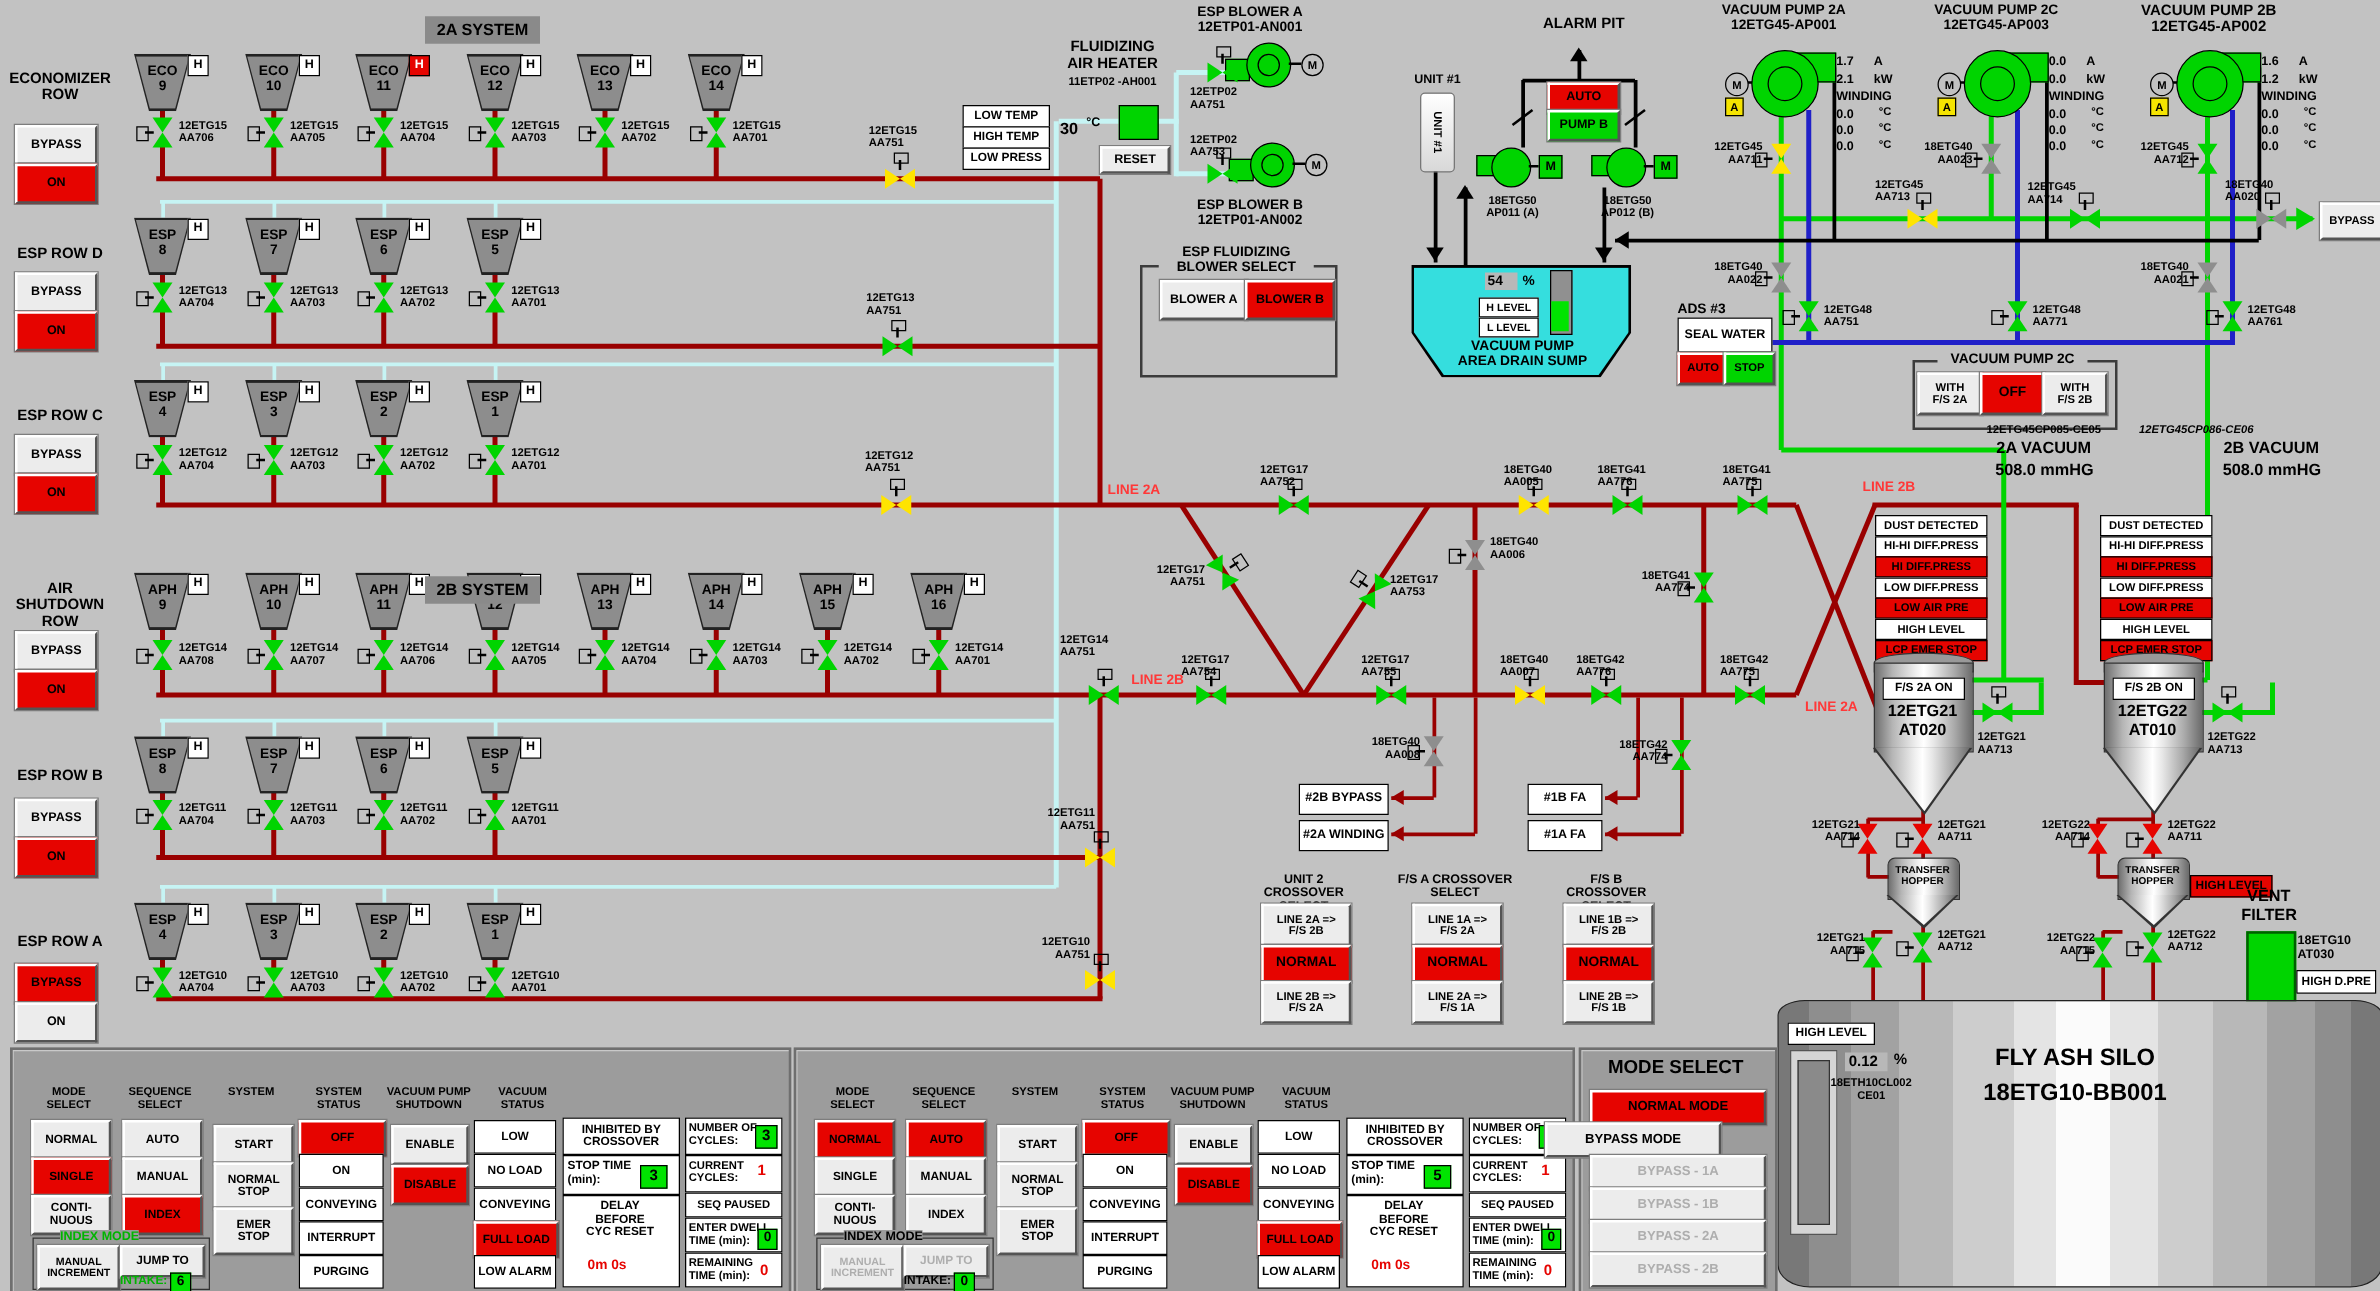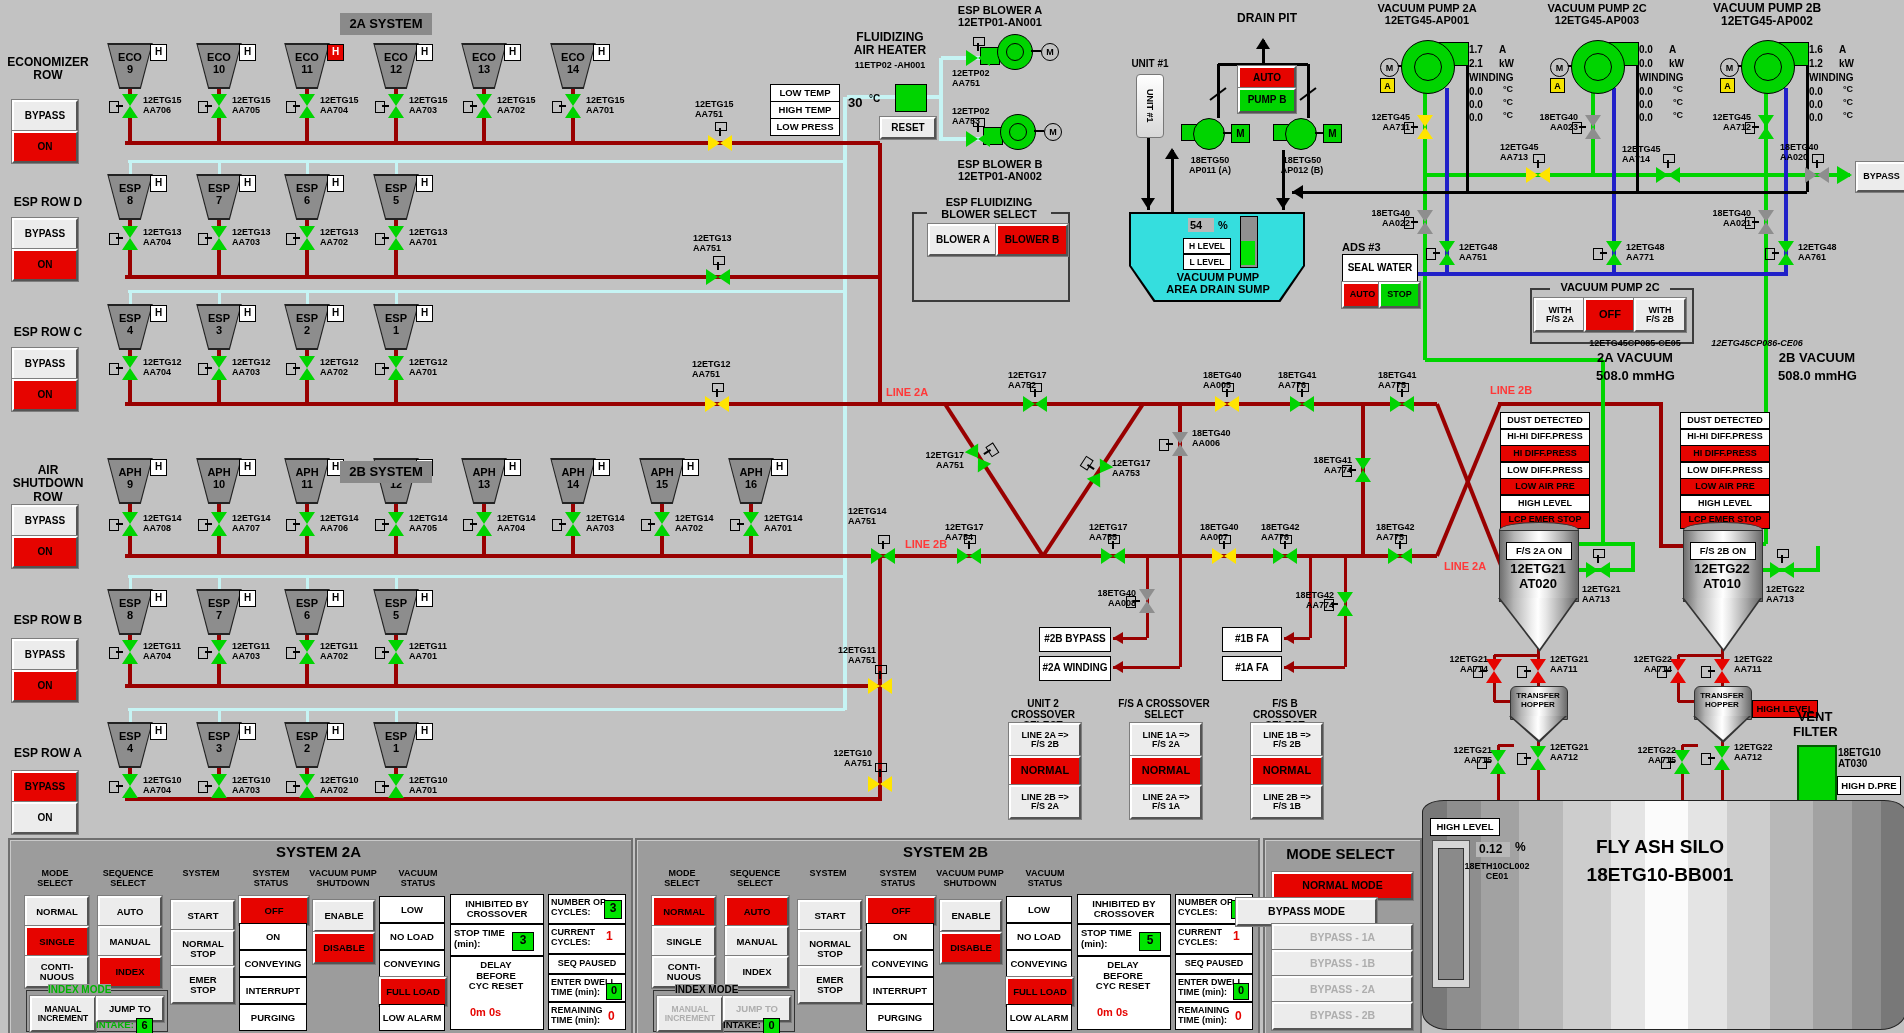--- a/index.html
+++ b/index.html
@@ -642,21 +642,21 @@
     <div class="abs" style="left: 1044px; top: 123px; width: 16px; height: 16px; border-radius: 50%; border: 1px solid rgb(0, 0, 0); display: flex; align-items: center; justify-content: center; font-size: 9px; font-weight: bold;">M</div>
     <div class="frame" style="left: 912px; top: 212px; width: 154px; height: 86px;"></div>
     <div class="tx ctr" style="left: 927px; top: 196px; font-size: 11px; color: rgb(0, 0, 0); width: 124px; background: rgb(194, 194, 194);">ESP FLUIDIZING
 BLOWER SELECT</div>
     <div class="btn" style="left: 928px; top: 224px; width: 66px; height: 28px; font-size: 10px;">BLOWER A</div>
     <div class="btn red" style="left: 996px; top: 224px; width: 68px; height: 28px; font-size: 10px;">BLOWER B</div>
     <div class="tx ctr" style="left: 1122px; top: 58px; font-size: 10px; color: rgb(0, 0, 0); width: 56px;">UNIT #1</div>
     <div class="abs" style="left: 1136px; top: 74px; width: 26px; height: 62px; background: linear-gradient(rgb(255, 255, 255), rgb(216, 216, 216)); border: 1px solid rgb(119, 119, 119); border-radius: 4px; display: flex; align-items: center; justify-content: center;">
       <div style="writing-mode: vertical-rl; font-size: 9px; font-weight: bold;">UNIT #1</div>
     </div>
-    <div class="tx ctr" style="left: 1222px; top: 12px; font-size: 12px; color: rgb(0, 0, 0); width: 90px;">DRAIN PIT</div>
+    <div class="tx ctr" style="left: 1222px; top: 12px; font-size: 12px; color: rgb(0, 0, 0); width: 90px;">ALARM PIT</div>
     <div class="btn red" style="left: 1238px; top: 66px; width: 54px; height: 21px; font-size: 10px;">AUTO</div>
     <div class="btn green" style="left: 1238px; top: 88px; width: 54px; height: 21px; font-size: 10px;">PUMP B</div>
     <div class="abs" style="left: 1181px; top: 124px; width: 14px; height: 15px; background: rgb(0, 212, 0); border: 1px solid rgb(0, 0, 0);"></div>
     <div class="abs" style="left: 1193px; top: 118px; width: 30px; height: 30px; border-radius: 50%; background: rgb(0, 212, 0); border: 1px solid rgb(0, 0, 0);"></div>
     <div class="abs" style="left: 1223px; top: 132px; width: 8px; height: 2px; background: rgb(0, 0, 0);"></div>
     <div class="abs" style="left: 1231px; top: 124px; width: 17px; height: 17px; background: rgb(0, 212, 0); border: 1px solid rgb(0, 0, 0); display: flex; align-items: center; justify-content: center; font-size: 10px; font-weight: bold;">M</div>
     <div class="tx ctr" style="left: 1180px; top: 155px; font-size: 9px; color: rgb(0, 0, 0); width: 60px;">18ETG50
 AP011 (A)</div>
     <div class="abs" style="left: 1273px; top: 124px; width: 14px; height: 15px; background: rgb(0, 212, 0); border: 1px solid rgb(0, 0, 0);"></div>
     <div class="abs" style="left: 1285px; top: 118px; width: 30px; height: 30px; border-radius: 50%; background: rgb(0, 212, 0); border: 1px solid rgb(0, 0, 0);"></div>
@@ -1179,21 +1179,20 @@
 AA751</div>
     <div class="abs" style="left: 880px; top: 784px; width: 0px; height: 0px;">
       <div class="abs" style="left: -12px; top: -8px; width: 0px; height: 0px; border-top: 8px solid transparent; border-bottom: 8px solid transparent; border-left: 12px solid rgb(255, 228, 0);"></div>
       <div class="abs" style="left: 0px; top: -8px; width: 0px; height: 0px; border-top: 8px solid transparent; border-bottom: 8px solid transparent; border-right: 12px solid rgb(255, 228, 0);"></div>
       <div class="abs" style="left: -1px; top: -15px; width: 2px; height: 8px; background: rgb(0, 0, 0);"></div>
       <div class="abs" style="left: -5px; top: -21px; width: 10px; height: 7px; border: 1px solid rgb(0, 0, 0);"></div>
     </div>
     <div class="tx rt" style="left: 814px; top: 748px; font-size: 9px; color: rgb(0, 0, 0); width: 58px;">12ETG10
 AA751</div>
     <div class="panel" style="left: 8px; top: 838px; width: 621px; height: 193px;"></div>
-    <div class="tx ctr" style="left: 8px; top: 844px; font-size: 15px; color: rgb(0, 0, 0); width: 621px;">SYSTEM 2A</div>
     <div class="tx ctr" style="left: 0px; top: 868px; font-size: 9px; color: rgb(0, 0, 0); width: 110px;">MODE
 SELECT</div>
     <div class="tx ctr" style="left: 73px; top: 868px; font-size: 9px; color: rgb(0, 0, 0); width: 110px;">SEQUENCE
 SELECT</div>
     <div class="tx ctr" style="left: 146px; top: 868px; font-size: 9px; color: rgb(0, 0, 0); width: 110px;">SYSTEM</div>
     <div class="tx ctr" style="left: 216px; top: 868px; font-size: 9px; color: rgb(0, 0, 0); width: 110px;">SYSTEM
 STATUS</div>
     <div class="tx ctr" style="left: 288px; top: 868px; font-size: 9px; color: rgb(0, 0, 0); width: 110px;">VACUUM PUMP
 SHUTDOWN</div>
     <div class="tx ctr" style="left: 363px; top: 868px; font-size: 9px; color: rgb(0, 0, 0); width: 110px;">VACUUM
@@ -1251,21 +1250,20 @@
 TIME (min):</div>
     <div class="tx" style="left: 608px; top: 1010px; font-size: 12px; color: rgb(230, 4, 0); width: auto;">0</div>
     <div class="abs" style="left: 26px; top: 990px; width: 140px; height: 40px; border: 1px solid rgb(51, 51, 51);"></div>
     <div class="tx" style="left: 48px; top: 984px; font-size: 10px; color: rgb(0, 180, 0); width: auto; background: rgb(156, 156, 156);">INDEX MODE</div>
     <div class="btn" style="left: 30px; top: 996px; width: 62px; height: 32px; font-size: 8.5px;">MANUAL
 INCREMENT</div>
     <div class="btn" style="left: 96px; top: 996px; width: 64px; height: 22px; font-size: 9.5px;">JUMP TO</div>
     <div class="tx" style="left: 96px; top: 1020px; font-size: 9.5px; color: rgb(0, 180, 0); width: auto;">INTAKE:</div>
     <div class="chipg abs" style="left: 136px; top: 1018px; width: 15px; height: 14px; font-size: 11px; position: absolute;">6</div>
     <div class="panel" style="left: 635px; top: 838px; width: 621px; height: 193px;"></div>
-    <div class="tx ctr" style="left: 635px; top: 844px; font-size: 15px; color: rgb(0, 0, 0); width: 621px;">SYSTEM 2B</div>
     <div class="tx ctr" style="left: 627px; top: 868px; font-size: 9px; color: rgb(0, 0, 0); width: 110px;">MODE
 SELECT</div>
     <div class="tx ctr" style="left: 700px; top: 868px; font-size: 9px; color: rgb(0, 0, 0); width: 110px;">SEQUENCE
 SELECT</div>
     <div class="tx ctr" style="left: 773px; top: 868px; font-size: 9px; color: rgb(0, 0, 0); width: 110px;">SYSTEM</div>
     <div class="tx ctr" style="left: 843px; top: 868px; font-size: 9px; color: rgb(0, 0, 0); width: 110px;">SYSTEM
 STATUS</div>
     <div class="tx ctr" style="left: 915px; top: 868px; font-size: 9px; color: rgb(0, 0, 0); width: 110px;">VACUUM PUMP
 SHUTDOWN</div>
     <div class="tx ctr" style="left: 990px; top: 868px; font-size: 9px; color: rgb(0, 0, 0); width: 110px;">VACUUM

